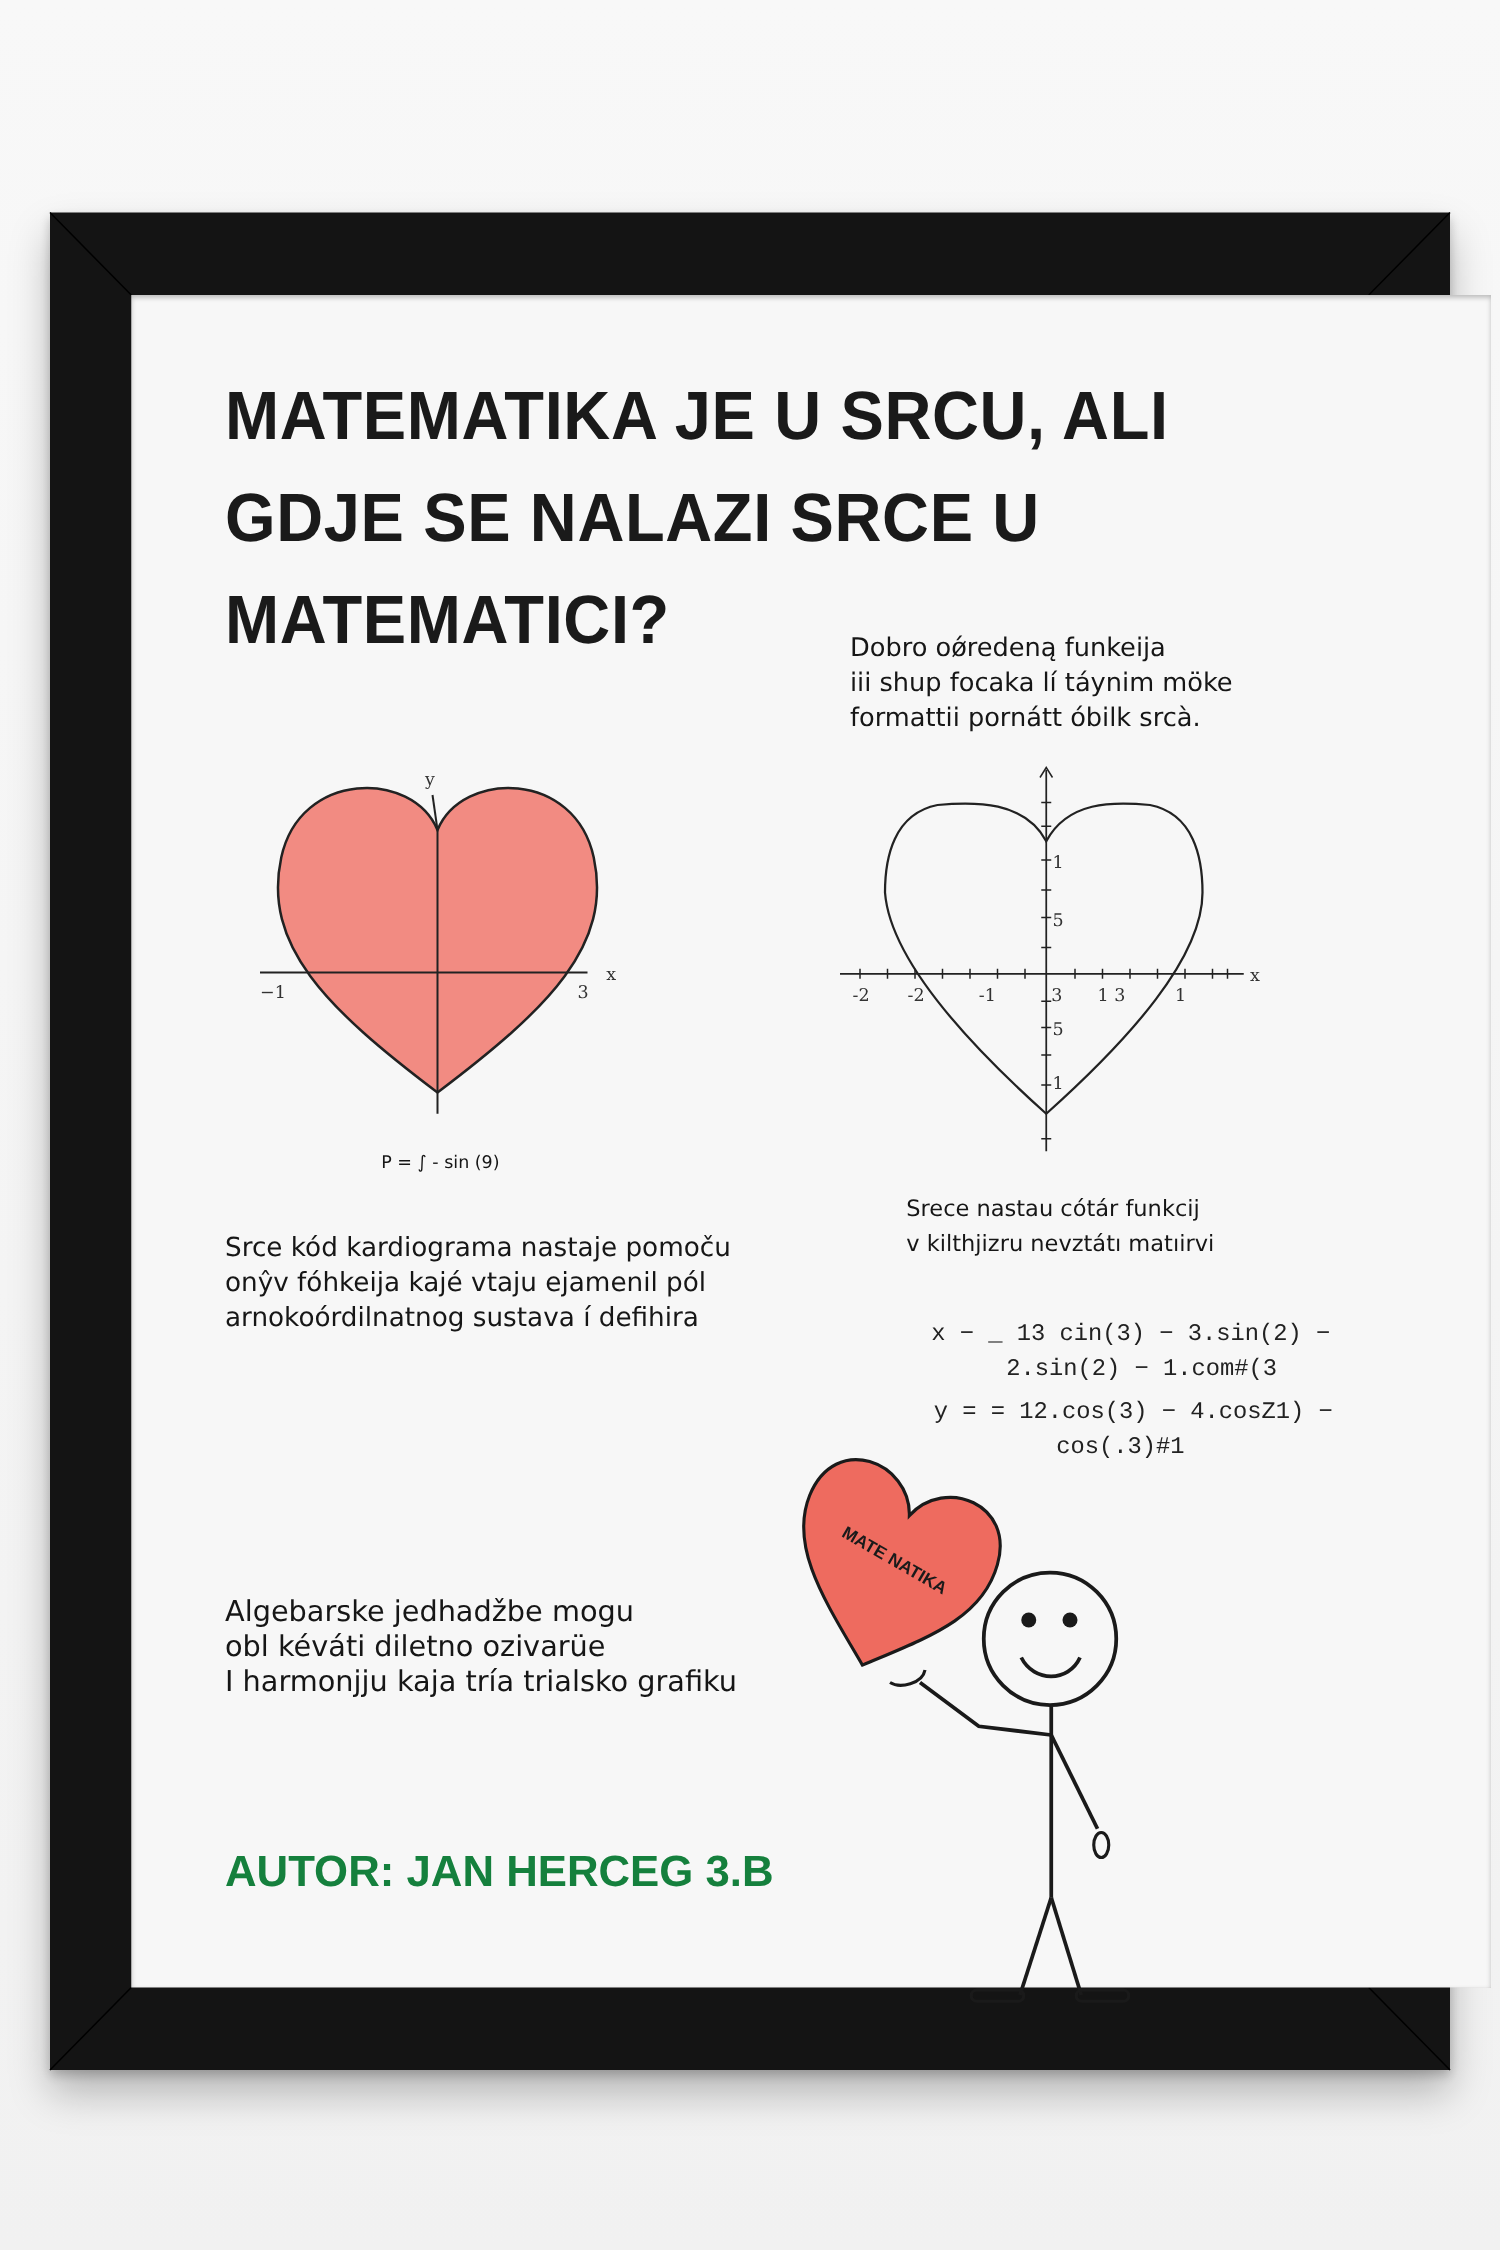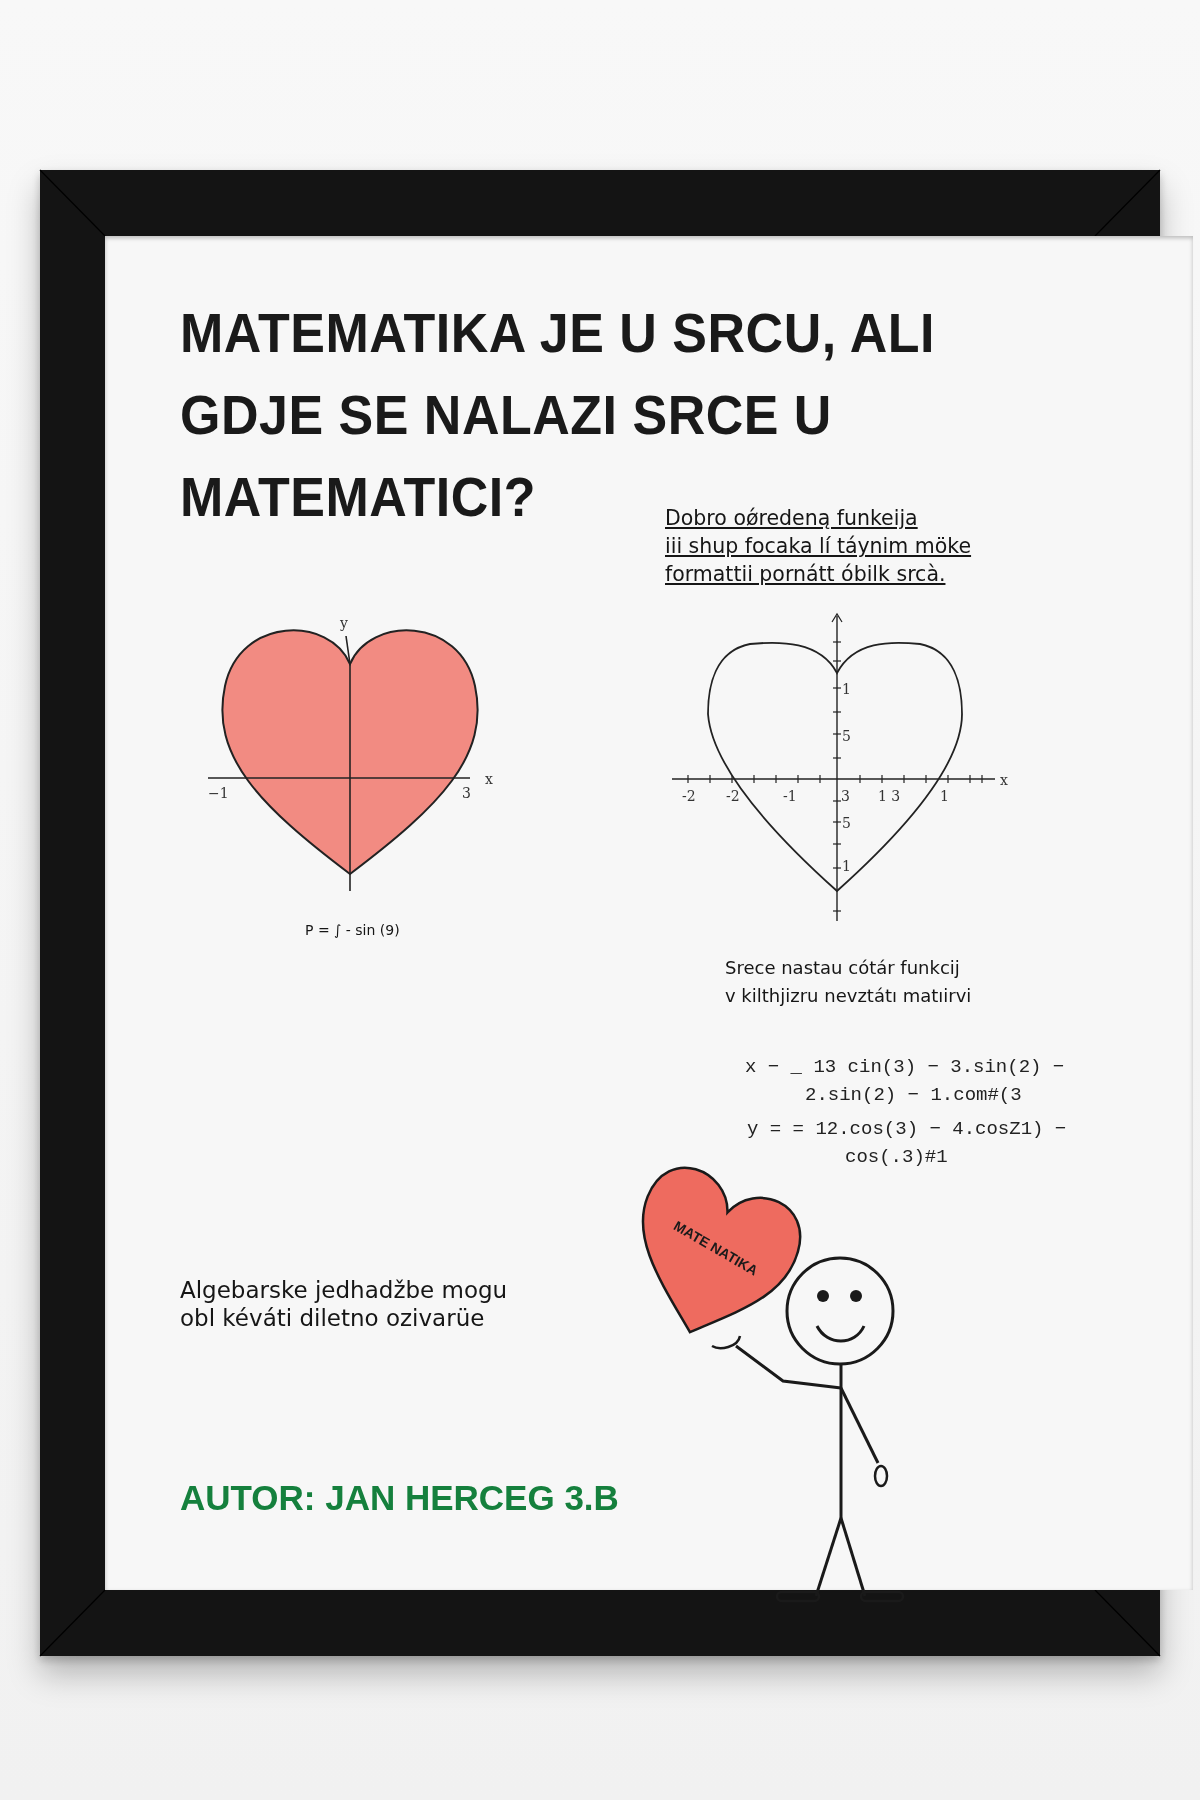--- a/index.html
+++ b/index.html
@@ -21,21 +21,21 @@
     box-shadow: inset 0 2px 4px rgba(0,0,0,0.25);
   }
   .title {
     position:absolute; left:75px; top:62px; width:820px;
     font-family:"Liberation Sans", sans-serif; font-weight:bold;
     font-size:52px; line-height:78px; color:#1a1a1a; letter-spacing:0.5px;
     transform:scaleY(1.05);
   }
   .title div { white-space:nowrap; }
   .txt { position:absolute; color:#161616; font-family:"DejaVu Sans", sans-serif; }
-  .tr-block { left:560px; top:268px; font-size:20.5px; line-height:28px;text-decoration:underline; }
+  .tr-block { left:575px; top:268px; font-size:20.5px; line-height:28px; }
   .caption { left:180px; top:686px; font-size:14px;margin-left:20px; }
   .left-para { left:75px; top:748px; font-size:21px; line-height:28px; }
   .right-para { left:620px; top:718px; font-size:18px; line-height:28px; }
   .eq { position:absolute; font-family:Liberation Mono, monospace; font-size:19px; color:#222; white-space:nowrap; }
   .algebra { left:75px; top:1040px; font-size:23px; line-height:28px; }
   .author {
     position:absolute; left:75px; top:1242px;
     font-family:"Liberation Sans", sans-serif; font-weight:bold; font-size:35px; color:#15803d;
   }
   svg { position:absolute; overflow:visible; }
@@ -119,34 +119,40 @@
       <text class="lbl" x="123" y="195">-1</text>
       <text class="lbl" x="181" y="195">3</text>
       <text class="lbl" x="218" y="195">1 3</text>
       <text class="lbl" x="280" y="195">1</text>
       <text class="lbl" x="182" y="88">1</text>
       <text class="lbl" x="182" y="135">5</text>
       <text class="lbl" x="182" y="222">5</text>
       <text class="lbl" x="182" y="265">1</text>
     </svg>
 
+    <div class="txt left-para">
+      <div>Srce kód kardiograma nastaje pomoču</div>
+      <div>onŷv fóhkeija kajé vtaju ejamenil pól</div>
+      <div>arnokoórdilnatnog sustava í defihira</div>
+    </div>
 
     <div class="txt right-para">
       <div>Srece nastau cótár funkcij</div>
       <div>v kilthjizru nevztátı matıirvi</div>
     </div>
 
     <div class="eq" style="left:640px;top:820px">x −  _ 13 cin(3) − 3.sin(2) −</div>
     <div class="eq" style="left:700px;top:848px">2.sin(2) − 1.com#(3</div>
     <div class="eq" style="left:642px;top:882px">y = =  12.cos(3) − 4.cosZ1) −</div>
     <div class="eq" style="left:740px;top:910px">cos(.3)#1</div>
 
     <div class="txt algebra">
       <div>Algebarske jedhadžbe mogu</div>
       <div>obl kéváti diletno ozivarüe</div>
+      <div>I harmonjju kaja tría trialsko grafiku</div>
     </div>
 
     <svg style="left:515px;top:905px" width="330" height="430" viewBox="0 0 330 430">
       <g transform="rotate(22 100 90)">
         <path d="M100 70 C 85 30, 20 30, 20 85 C 20 130, 65 160, 110 195 C 150 155, 185 125, 180 80 C 175 30, 115 30, 100 70 Z" fill="#ee6b5f" stroke="#1a1a1a" stroke-width="2.5"></path>
         <text x="55" y="112" font-family="Liberation Sans, sans-serif" font-weight="bold" font-size="14" fill="#1a1a1a" transform="rotate(8 100 110)">MATE NATIKA</text>
       </g>
       <path d="M92 205 C 100 210, 118 206, 120 195" fill="none" stroke="#1a1a1a" stroke-width="2.5"></path>
       <circle cx="308" cy="135" r="0"></circle>
 

